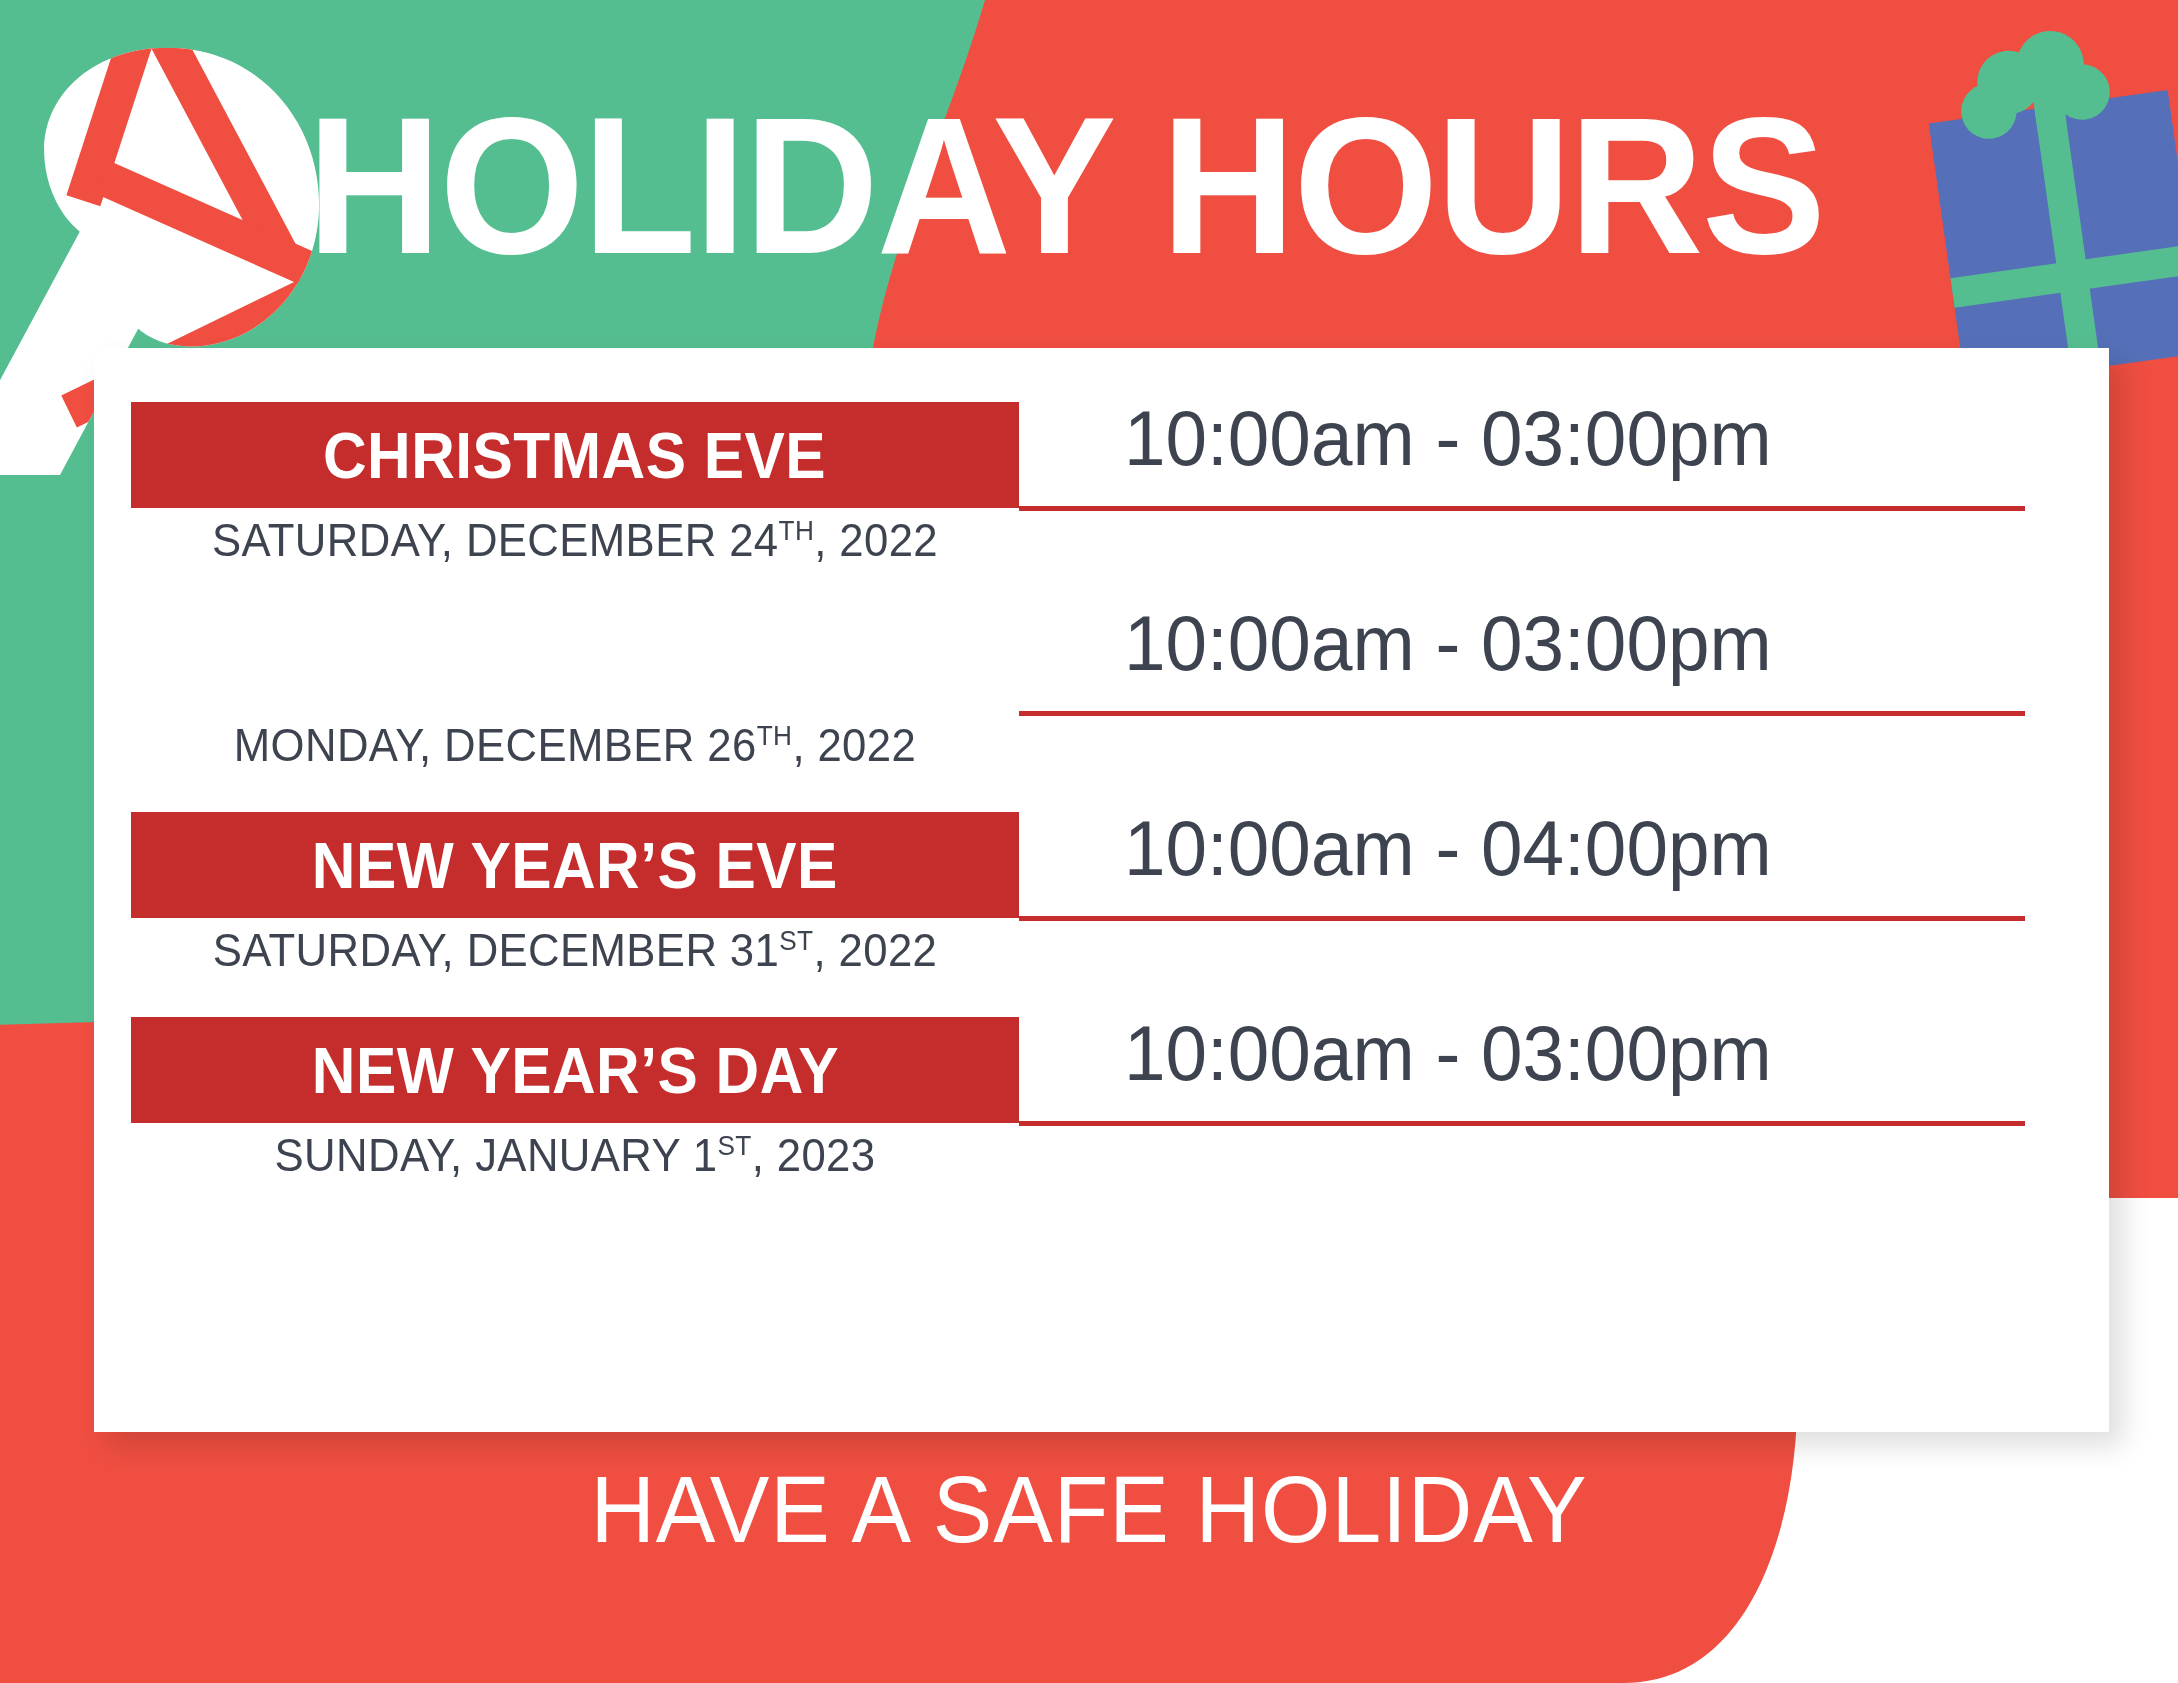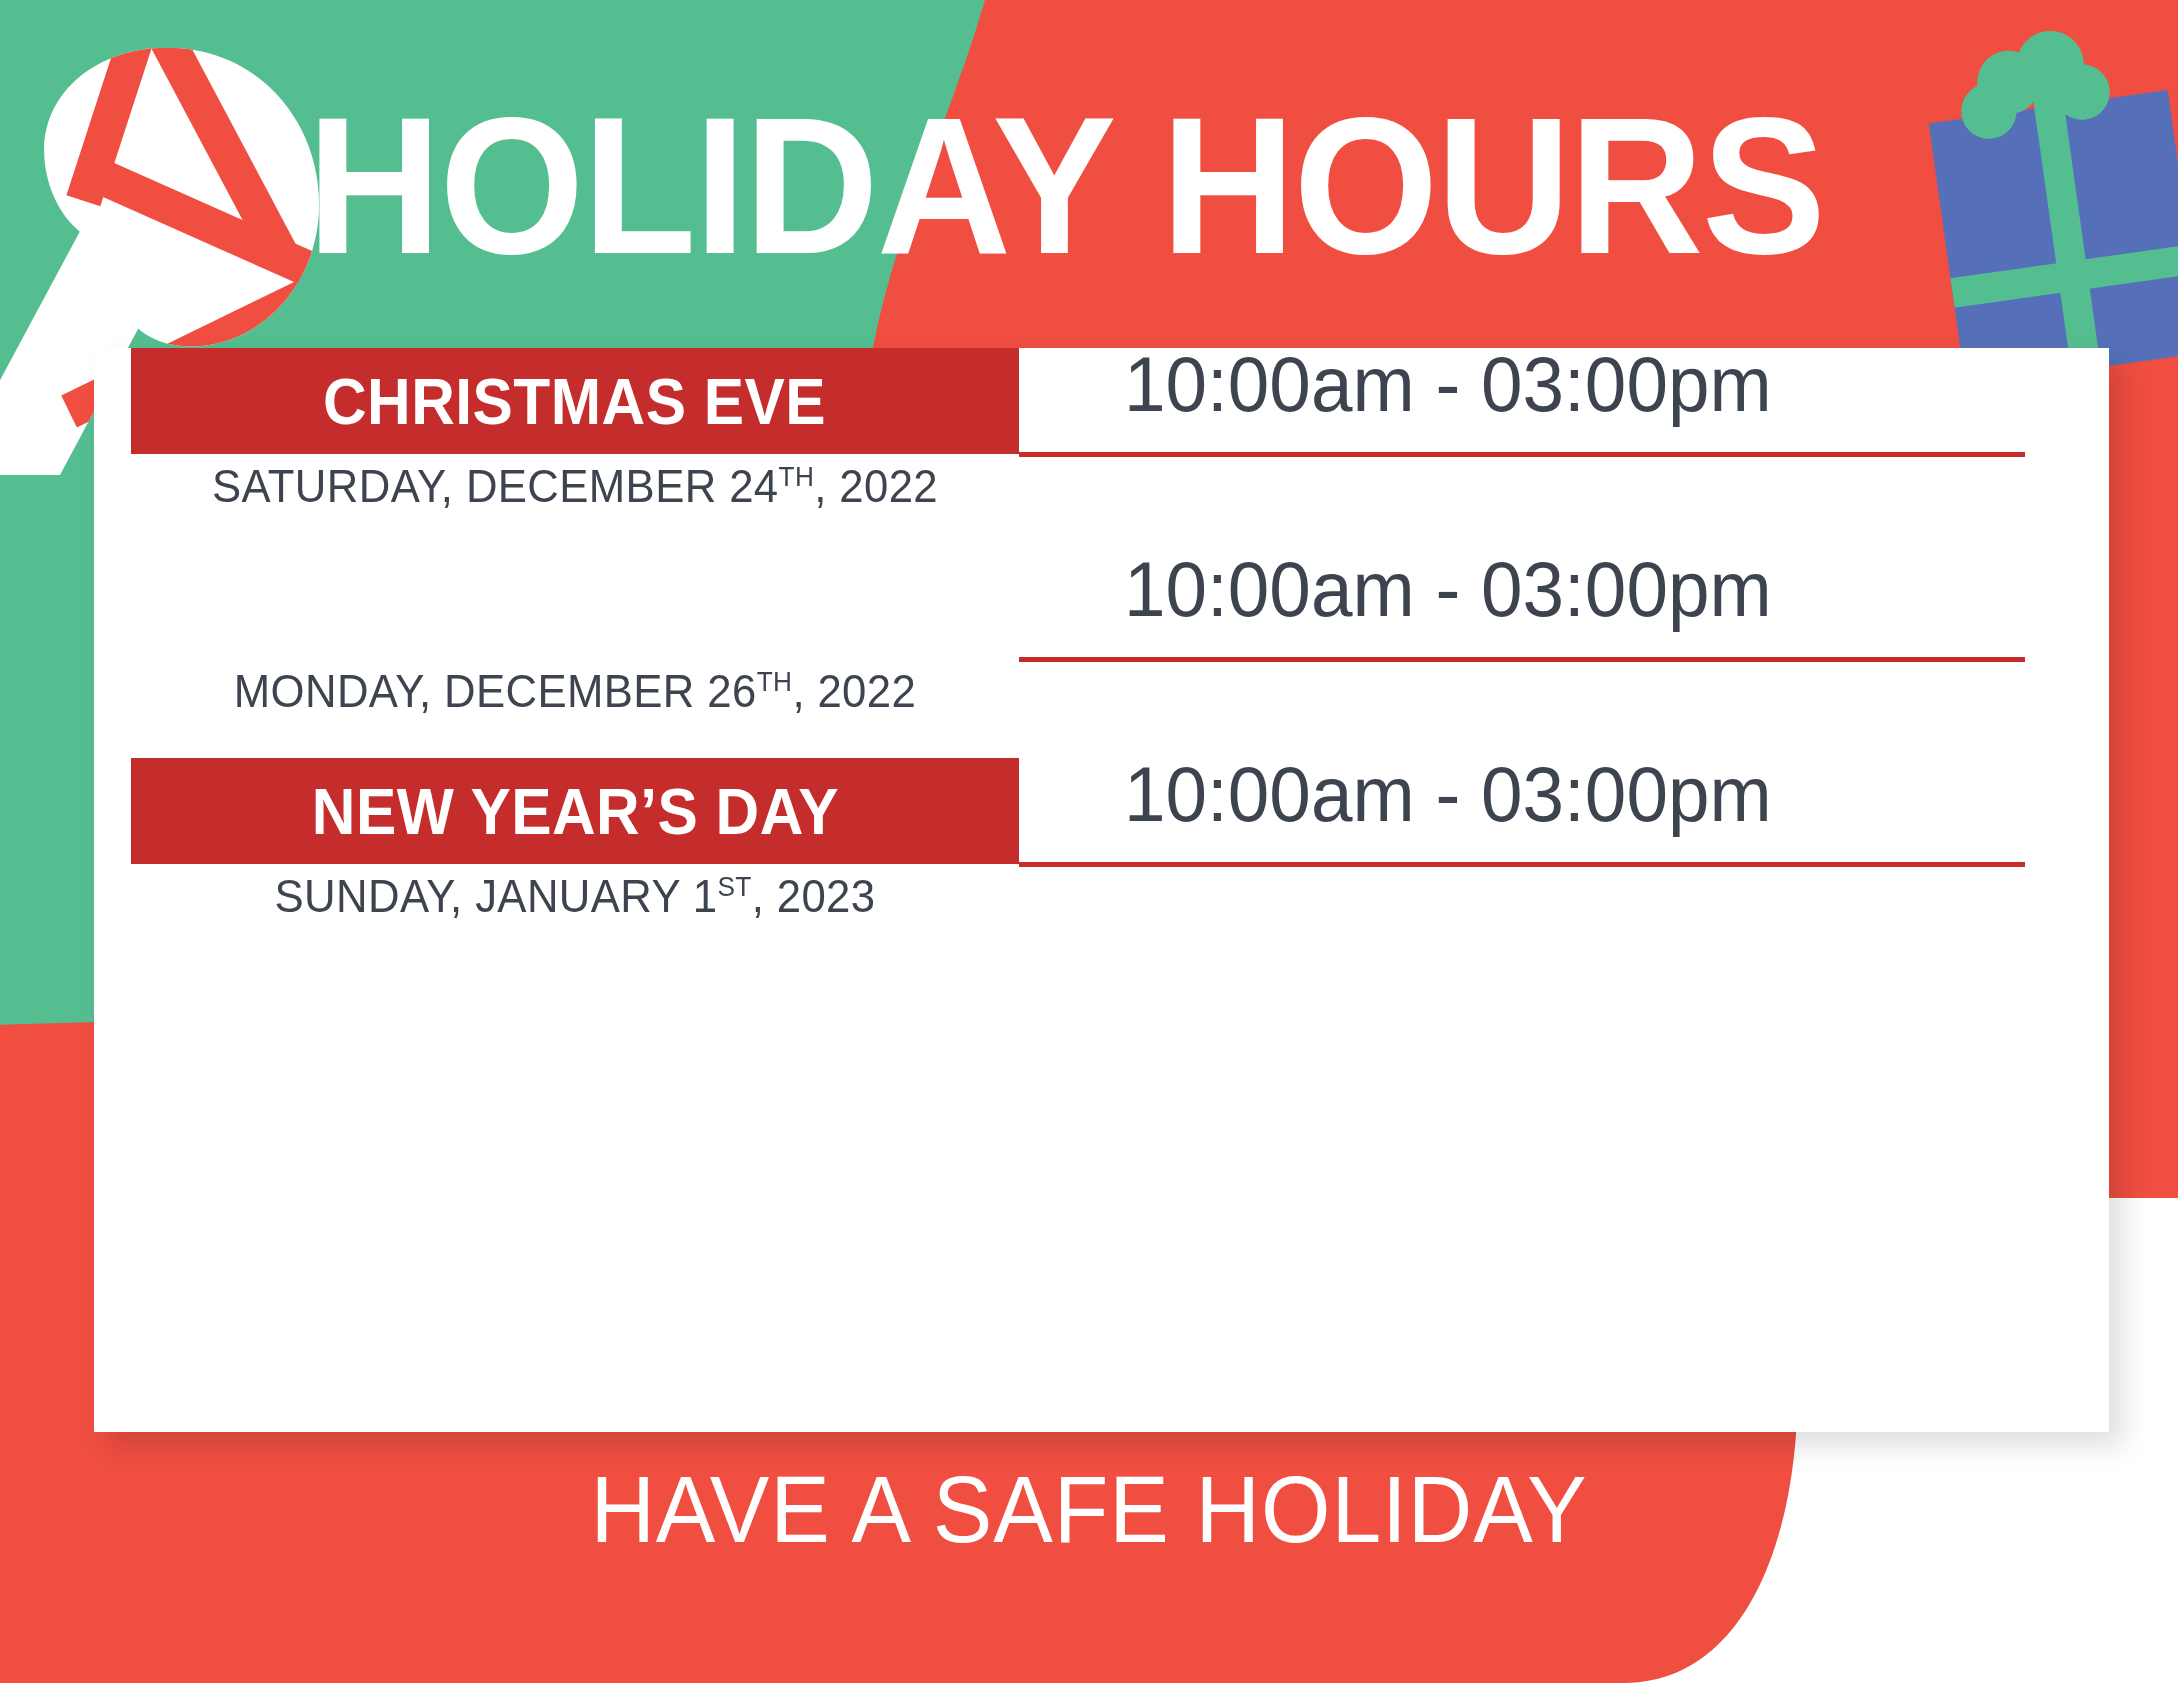--- a/index.html
+++ b/index.html
@@ -73,21 +73,21 @@
     position: absolute;
     left: 0;
     top: 0;
     width: 100%;
   }
 
   .row {
     position: relative;
     height: 205px;
   }
-  .row:first-child { }
+  .row:first-child { margin-top: 54px; }
 
   .label-bar {
     position: absolute;
     left: 37px;
     top: 0;
     width: 888px;
     height: 106px;
     background: #c52c2c;
     display: flex;
     align-items: center;
@@ -235,20 +235,28 @@
           <div class="hours-text">10:00am - 03:00pm</div>
           <div class="hours-rule"></div>
         </div>
         <div class="row">
           <div class="date-text"><span>MONDAY, DECEMBER 26</span><sup>TH</sup><span>, 2022</span></div>
           <div class="hours-text">10:00am - 03:00pm</div>
           <div class="hours-rule"></div>
         </div>
         <div class="row">
           <div class="label-bar">
+            <span class="label-bar-text">NEW YEAR’S EVE</span>
+          </div>
+          <div class="date-text"><span>SATURDAY, DECEMBER 31</span><sup>ST</sup><span>, 2022</span></div>
+          <div class="hours-text">10:00am - 04:00pm</div>
+          <div class="hours-rule"></div>
+        </div>
+        <div class="row">
+          <div class="label-bar">
             <span class="label-bar-text">NEW YEAR’S DAY</span>
           </div>
           <div class="date-text"><span>SUNDAY, JANUARY 1</span><sup>ST</sup><span>, 2023</span></div>
           <div class="hours-text">10:00am - 03:00pm</div>
           <div class="hours-rule"></div>
         </div>
       </div>
   </div>
 
   <div class="footer">HAVE A SAFE HOLIDAY</div>

